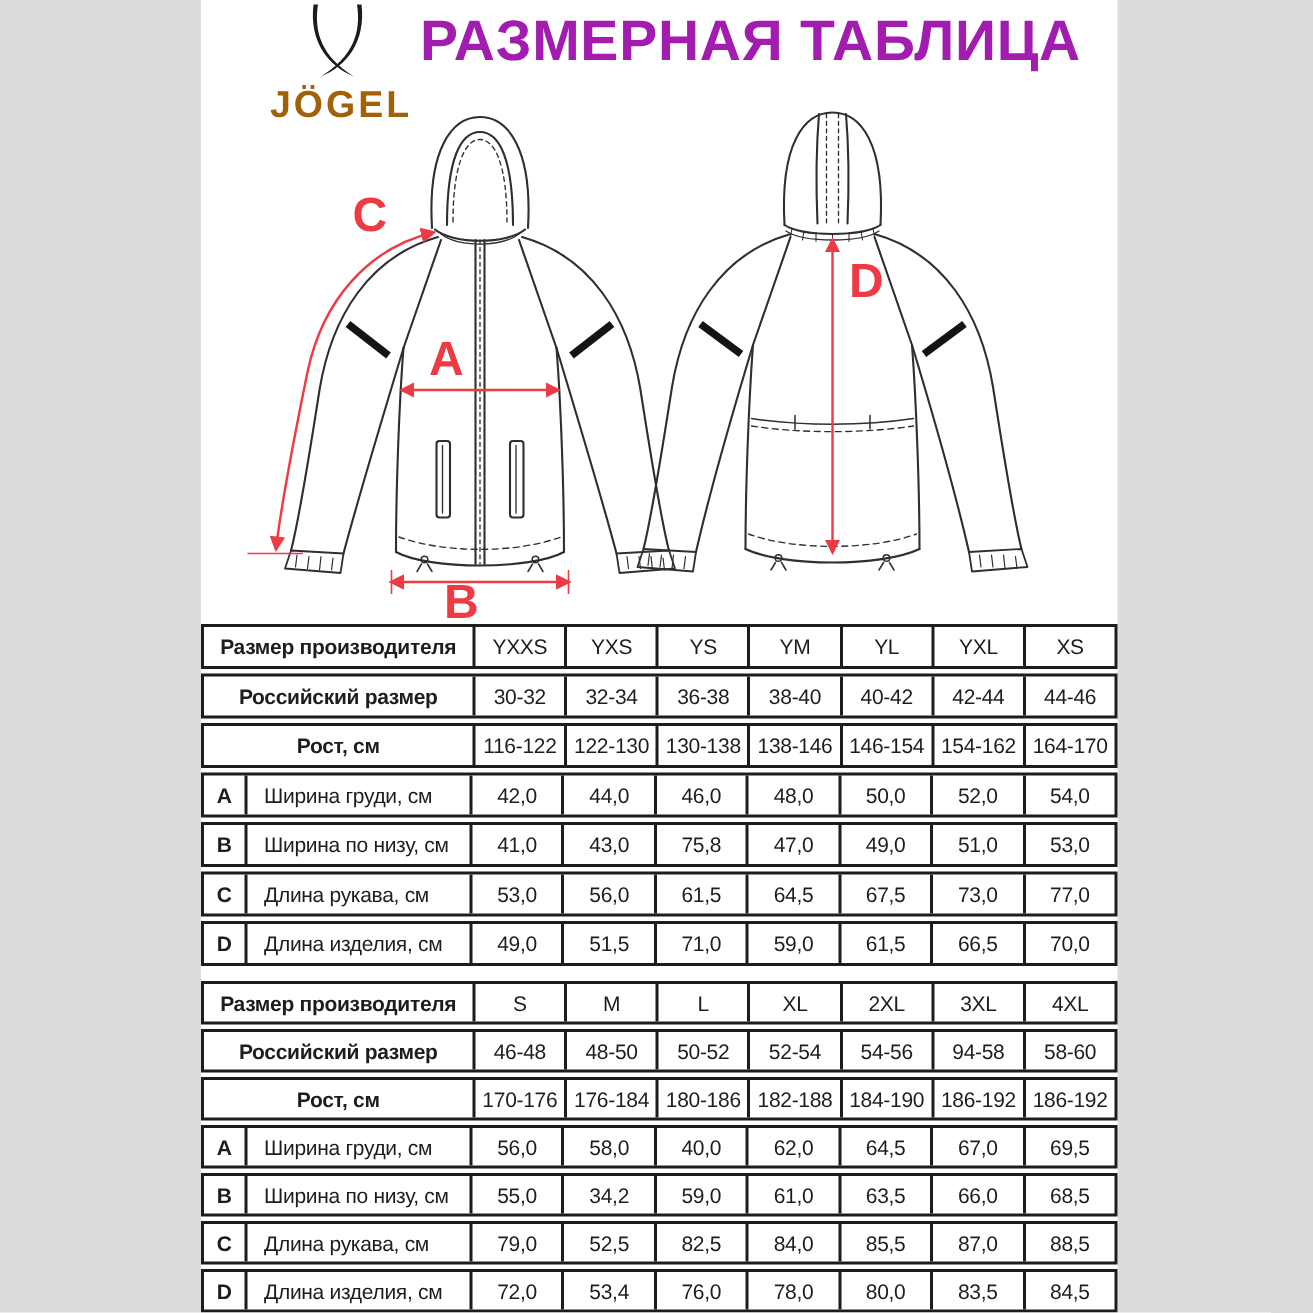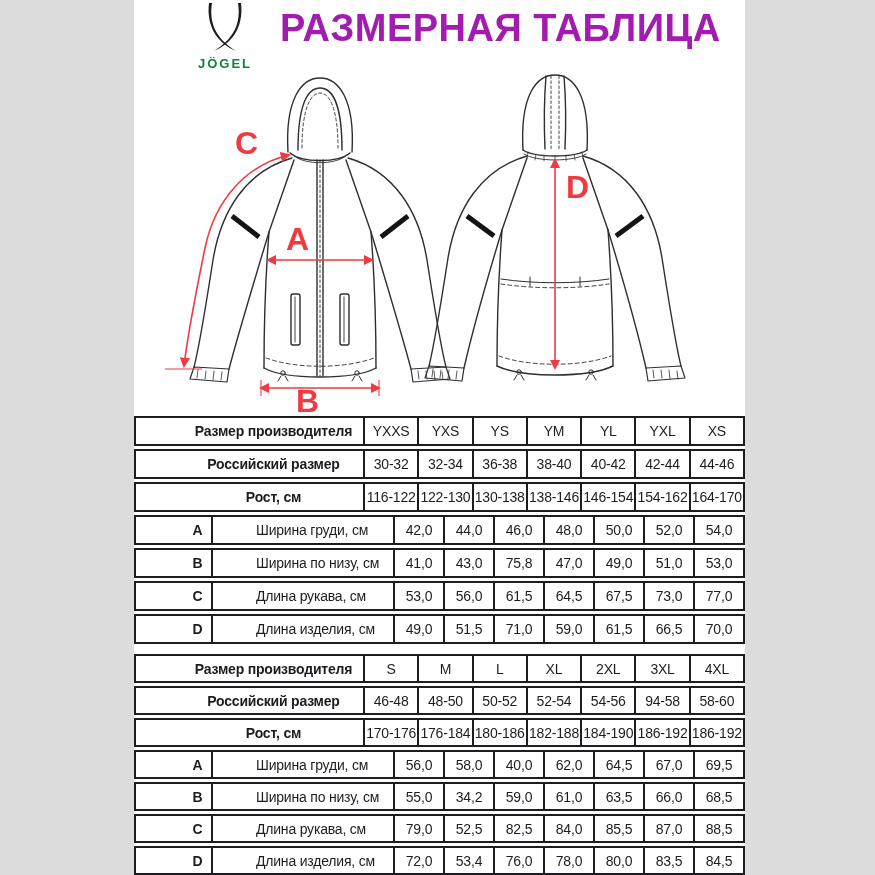--- a/index.html
+++ b/index.html
@@ -7,41 +7,41 @@
     position:relative;width:875px;height:875px;overflow:hidden;
     background:#dcdcdc;
     font-family:"Liberation Sans",sans-serif;
     color:#1d1d22;
   }
   .white-strip{position:absolute;left:134px;top:0;width:611px;height:875px;background:#ffffff;}
 
   
   .logo{position:absolute;left:180px;top:2px;width:90px;text-align:center;}
   .logo svg{display:block;margin:0 auto;}
-  .logo-word{font-size:13px;font-weight:700;letter-spacing:2px;color:#15803d;margin-top:2px;}
+  .logo-word{font-size:25px;font-weight:700;letter-spacing:2px;color:#a16207;margin-top:2px;}
   .page-title{
     position:absolute;left:280px;top:7px;width:420px;
     font-size:38px;font-weight:600;letter-spacing:.5px;white-space:nowrap;
     color:#a21caf;
   }
 
   
   .diagram{position:absolute;left:134px;top:70px;width:611px;height:344px;}
 
   
   .size-table{position:absolute;left:134px;width:611px;display:flex;flex-direction:column;gap:3px;}
   .size-table.t1{top:416px;}
   .size-table.t2{top:654px;}
   .t-row{display:flex;align-items:stretch;box-sizing:border-box;background:#fff;
-         border:2px solid #1d1d21;height:30px;padding-left:48px;}
+         border:2px solid #1d1d21;height:30px;}
   .t2 .t-row{height:29px;}
   .cell{display:flex;align-items:center;justify-content:center;box-sizing:border-box;
         font-size:14px;letter-spacing:-0.2px;color:#1d1d21;}
   .cell.letter{width:29px;font-weight:700;border-right:2px solid #1d1d21;}
-  .cell.label{width:148px;justify-content:flex-start;padding-left:11px;margin-left:32px;}
+  .cell.label{width:148px;justify-content:flex-start;padding-left:11px;}
   .cell.merged{width:179px;font-weight:700;justify-content:center;padding-left:0;}
   .cell.val{flex:1 1 0;border-left:2px solid #1d1d21;min-width:0;}
 </style>
 </head>
 <body>
 
 <div class="canvas">
   <div class="white-strip"></div>
 
   <div class="logo">

